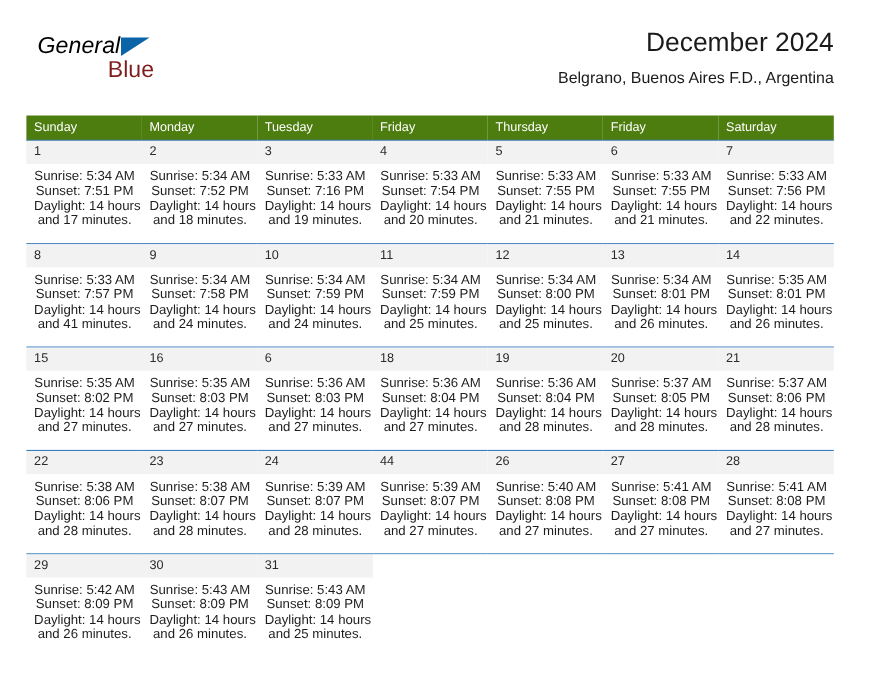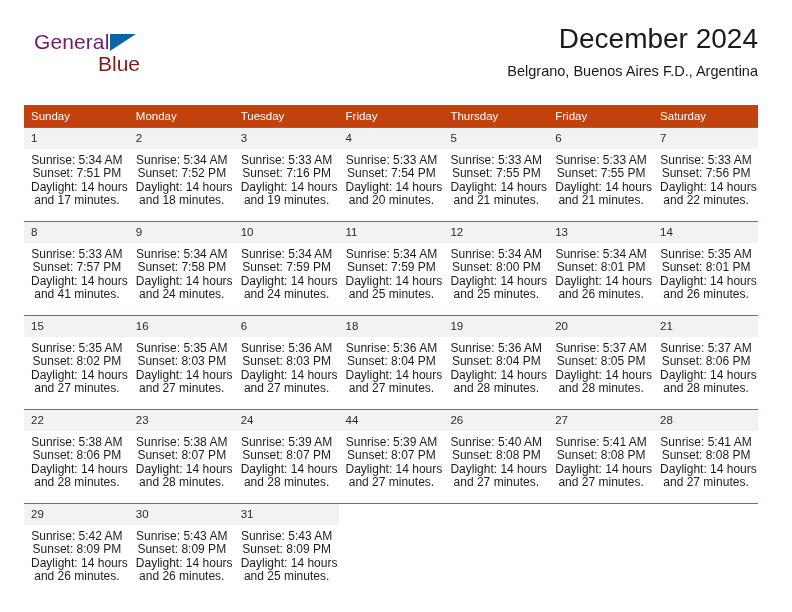--- a/index.html
+++ b/index.html
@@ -35,22 +35,23 @@
     top: 8px;
     width: 180px;
     height: 56px;
   }
   .logo-general {
     position: absolute;
     left: 0;
     top: 0;
     font-size: 21px;
     letter-spacing: 0.1px;
-    color: #701a75;
+    color: #000000;
     font-family: "Liberation Sans", sans-serif;
+    font-style: italic;
   }
   .logo-tri {
     position: absolute;
     left: 76px;
     top: 4px;
     width: 0;
     height: 0;
     border-top: 17px solid #0b63a8;
     border-right: 26px solid transparent;
   }
@@ -62,21 +63,21 @@
     color: #7f1d1d;
     font-family: "Liberation Sans", sans-serif;
   }
   .title-block {
     position: absolute;
     right: 0;
     top: 0;
     text-align: right;
   }
   .cal-title {
-    font-size: 28px;
+    font-size: 24px;
     color: #1a1a1a;
     line-height: 34px;
     white-space: nowrap;
   }
   .cal-subtitle {
     font-size: 14.5px;
     color: #1a1a1a;
     line-height: 20px;
     margin-top: 5px;
     white-space: nowrap;
@@ -86,21 +87,21 @@
   
   .calendar {
     position: absolute;
     left: 24px;
     top: 105px;
     width: 734px;
     border-collapse: collapse;
     table-layout: fixed;
   }
   .calendar th {
-    background: #c2410c;
+    background: #4d7c0f;
     color: #ffffff;
     font-size: 11.5px;
     font-weight: normal;
     text-align: left;
     padding: 5px 0 5px 7px;
     height: 10px;
     border: none;
   }
   .calendar td {
     vertical-align: top;

